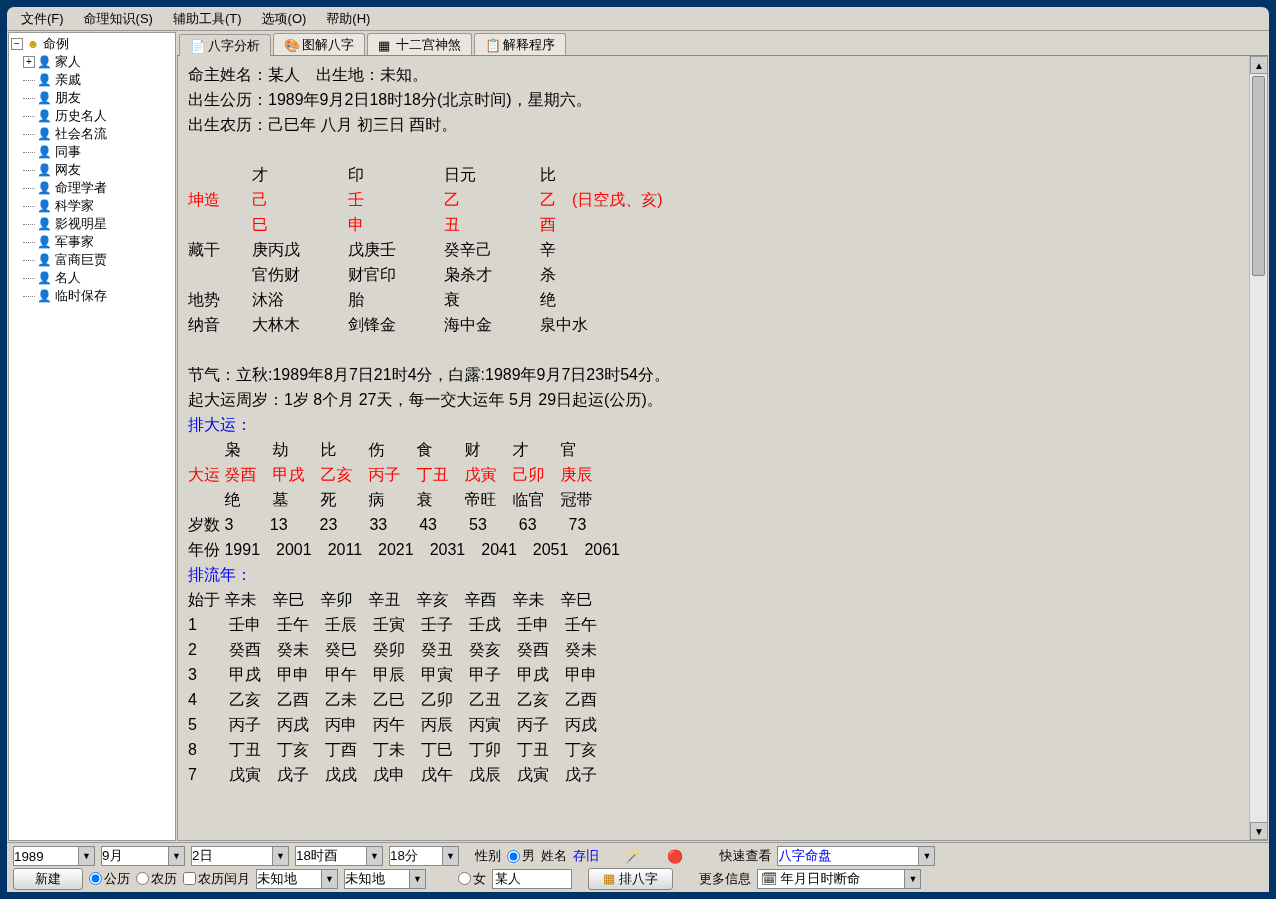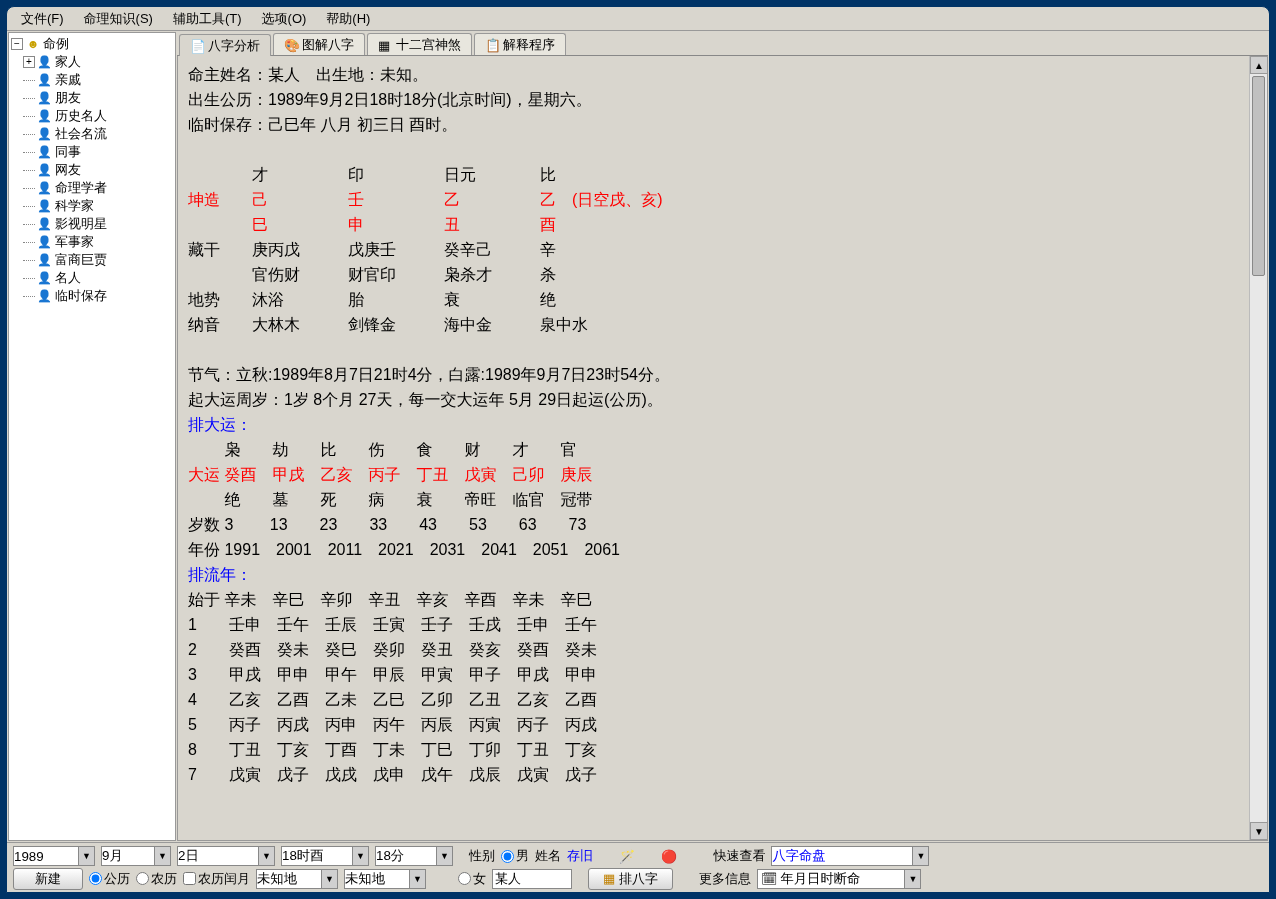--- a/index.html
+++ b/index.html
@@ -172,21 +172,21 @@
           </div>
         <div class="tab">
             <span class="tab-icon">📋</span>
             <span>解释程序</span>
           </div>
       </div>
       <div class="content">
         <div class="content-inner">
 <pre><span>命主姓名：某人　出生地：未知。</span>
 <span>出生公历：1989年9月2日18时18分(北京时间)，星期六。</span>
-<span>临时保存：己巳年 八月 初三日 酉时。</span>
+<span>出生农历：己巳年 八月 初三日 酉时。</span>
 
 <span>　　　　才　　　　　印　　　　　日元　　　　比</span>
 <span class="red">坤造　　己　　　　　壬　　　　　乙　　　　　乙　(日空戌、亥)</span>
 <span class="red">　　　　巳　　　　　申　　　　　丑　　　　　酉</span>
 <span>藏干　　庚丙戊　　　戊庚壬　　　癸辛己　　　辛</span>
 <span>　　　　官伤财　　　财官印　　　枭杀才　　　杀</span>
 <span>地势　　沐浴　　　　胎　　　　　衰　　　　　绝</span>
 <span>纳音　　大林木　　　剑锋金　　　海中金　　　泉中水</span>
 
 <span>节气：立秋:1989年8月7日21时4分，白露:1989年9月7日23时54分。</span>
@@ -216,33 +216,33 @@
     </div>
   </div>
 
   <div class="bottom-bar">
     <div class="bottom-row">
       <div class="combo">
           <input style="width: 64px;" value="1989">
           <span class="arrow">▼</span>
         </div>
       <div class="combo">
-          <input style="width: 52px;" value="9月">
+          <input style="width: 66px;" value="9月">
           <span class="arrow">▼</span>
         </div>
       <div class="combo">
           <input style="width: 80px; border-radius: 7px;" value="2日">
           <span class="arrow">▼</span>
         </div>
       <div class="combo">
           <input style="width: 70px;" value="18时酉">
           <span class="arrow">▼</span>
         </div>
       <div class="combo">
-          <input style="width: 60px;" value="18分">
+          <input style="width: 52px;" value="18分">
           <span class="arrow">▼</span>
         </div>
       <span style="width:4px"></span>
       <span>性别</span>
       <label class="radio-lbl">
           <input type="radio" name="g" checked="" style="">
           <span>男</span>
         </label>
       <span>姓名</span>
       <span class="savelabel">存旧</span>

